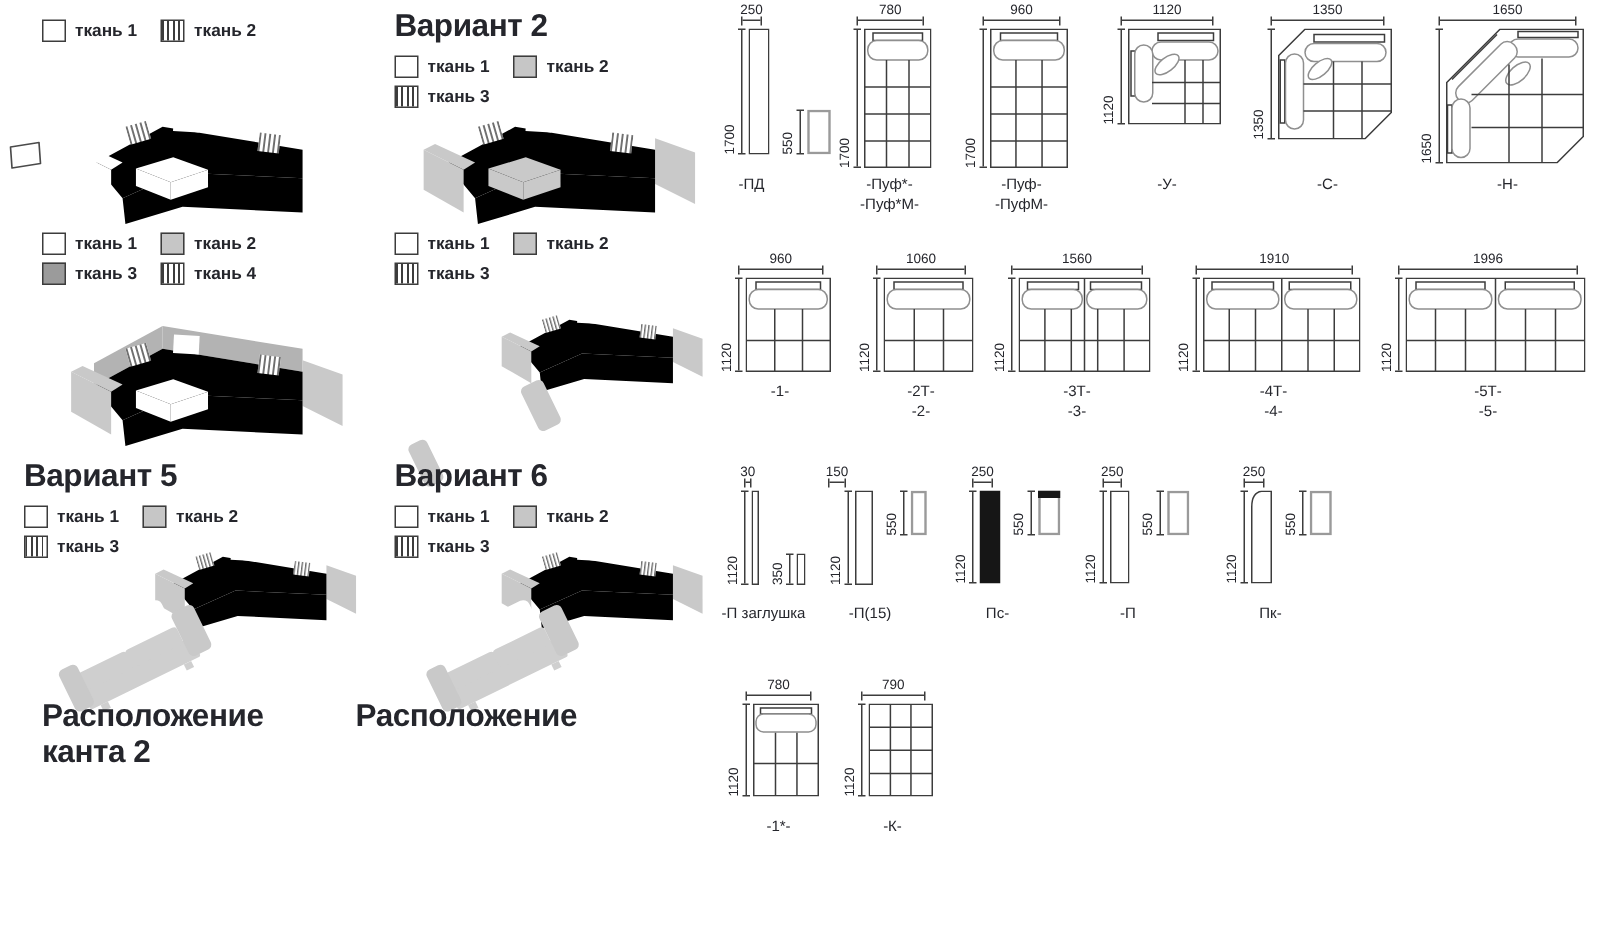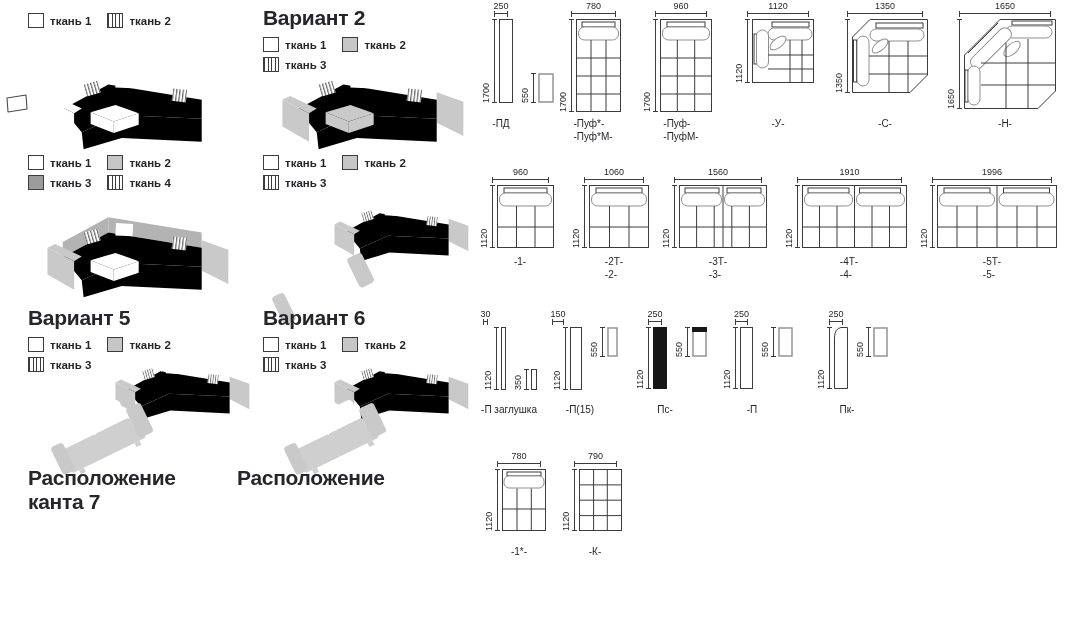--- a/index.html
+++ b/index.html
@@ -22,21 +22,21 @@
   .hnum{font-size:9px;line-height:9px;white-space:nowrap}
   .hline{align-self:stretch;height:6px;border-left:1px solid #3c3c3c;border-right:1px solid #3c3c3c;position:relative;margin-top:0}
   .hline::before{content:'';position:absolute;left:0;right:0;top:2px;height:1px;background:#3c3c3c}
   .m-mid{display:flex;align-items:flex-start;margin-top:2px}
   .vdim{display:flex;margin-right:2px}
   .vnum{writing-mode:vertical-rl;transform:rotate(180deg);font-size:9px;line-height:10px;white-space:nowrap}
   .vline{width:5px;border-top:1px solid #3c3c3c;border-bottom:1px solid #3c3c3c;position:relative;margin-left:1px;box-sizing:border-box}
   .vline::before{content:'';position:absolute;top:0;bottom:0;left:2px;width:1px;background:#3c3c3c}
   .extra{display:flex;margin-left:7px}
   .extra.bottom{align-self:flex-end}
-  .m-label{position:absolute;text-align:left;font-size:10px;line-height:12.5px;white-space:nowrap;transform:translateX(-50%);font-weight:400}
+  .m-label{position:absolute;text-align:center;font-size:10px;line-height:12.5px;white-space:nowrap;transform:translateX(-50%);font-weight:400}
   
   .draw rect,.draw line,.draw path,.draw polygon,.draw ellipse{stroke:#3c3c3c;fill:none;stroke-width:1}
   .draw .cush{stroke:#8f8f8f;fill:#fff}
   .draw .blk{fill:#161616;stroke:#161616}
   .draw .grayb{stroke:#9a9a9a;stroke-width:1.6;fill:#fff}
   .art polygon,.art rect,.art line,.art path,.art ellipse{stroke:#4a4a4a;stroke-width:1.1;stroke-linejoin:round;fill:#fff}
 </style>
 </head>
 <body>
 
@@ -179,21 +179,21 @@
   <svg class="scene art" style="left:62px;top:44px" width="150" height="74" viewBox="0 0 210 105">
       <use href="#sym-corner" style="--arm:#c9c9c9"></use>
     </svg>
   <svg class="scene art" style="left:2px;top:84px" width="118" height="96" viewBox="0 0 130 105">
       <g transform="translate(4,22) rotate(-26 60 40)">
         <use href="#sym-sofa" style="--arm2:#c9c9c9"></use>
       </g>
     </svg>
 </div>
 
-<div class="variant" style="left:28px;top:306px">
+<div class="variant" style="left:16px;top:306px">
   <div class="vtitle">Вариант 5</div>
   <div class="legend">
     <span class="fab">
         <span class="sw" data-swatch="white"></span>
         <span>ткань 1</span>
       </span>
     <span class="fab">
         <span class="sw" data-swatch="gray"></span>
         <span>ткань 2</span>
       </span>
@@ -233,21 +233,21 @@
     </svg>
   <svg class="scene art" style="left:14px;top:76px" width="118" height="96" viewBox="0 0 130 105">
       <g transform="translate(4,22) rotate(-26 60 40)">
         <use href="#sym-sofa" style="--body:#cfcfcf;--arm2:#c9c9c9"></use>
       </g>
     </svg>
 </div>
 
 <div class="variant" style="left:28px;top:466px">
   <div class="vtitle">Расположение</div>
-  <div class="vtitle">канта 7</div>
+  <div class="vtitle">канта 2</div>
   <svg class="scene art" style="left:26px;top:66px" width="118" height="72" viewBox="0 0 120 70">
       <use href="#sym-sofa"></use>
     </svg>
 </div>
 <div class="variant" style="left:237px;top:466px">
   <div class="vtitle">Расположение</div>
   <svg class="scene art" style="left:-16px;top:58px" width="110" height="92" viewBox="0 0 124 100">
       <g transform="translate(2,20) rotate(-30 60 40)">
         <use href="#sym-sofa"></use>
       </g>
@@ -560,21 +560,21 @@
       <line x1="0.5" y1="42" x2="119.5" y2="42"></line>
     </svg>
   </div>
   <div class="m-label" style="top:88px;left:73px">
       <div>-5Т-</div>
       <div>-5-</div>
     </div>
 </div>
 
 <div class="module" style="left:483px;top:310px">
-  <div class="hdim" style="width:5px">
+  <div class="hdim" style="margin-left:13px;width:5px">
       <span class="hnum">30</span>
       <span class="hline"></span>
     </div>
   <div class="m-mid">
     <div class="vdim" style="height:63px">
         <span class="vnum">1120</span>
         <span class="vline"></span>
       </div>
     <svg class="draw" width="5" height="63">
         <rect x="0.5" y="0.5" width="4" height="62"></rect>

